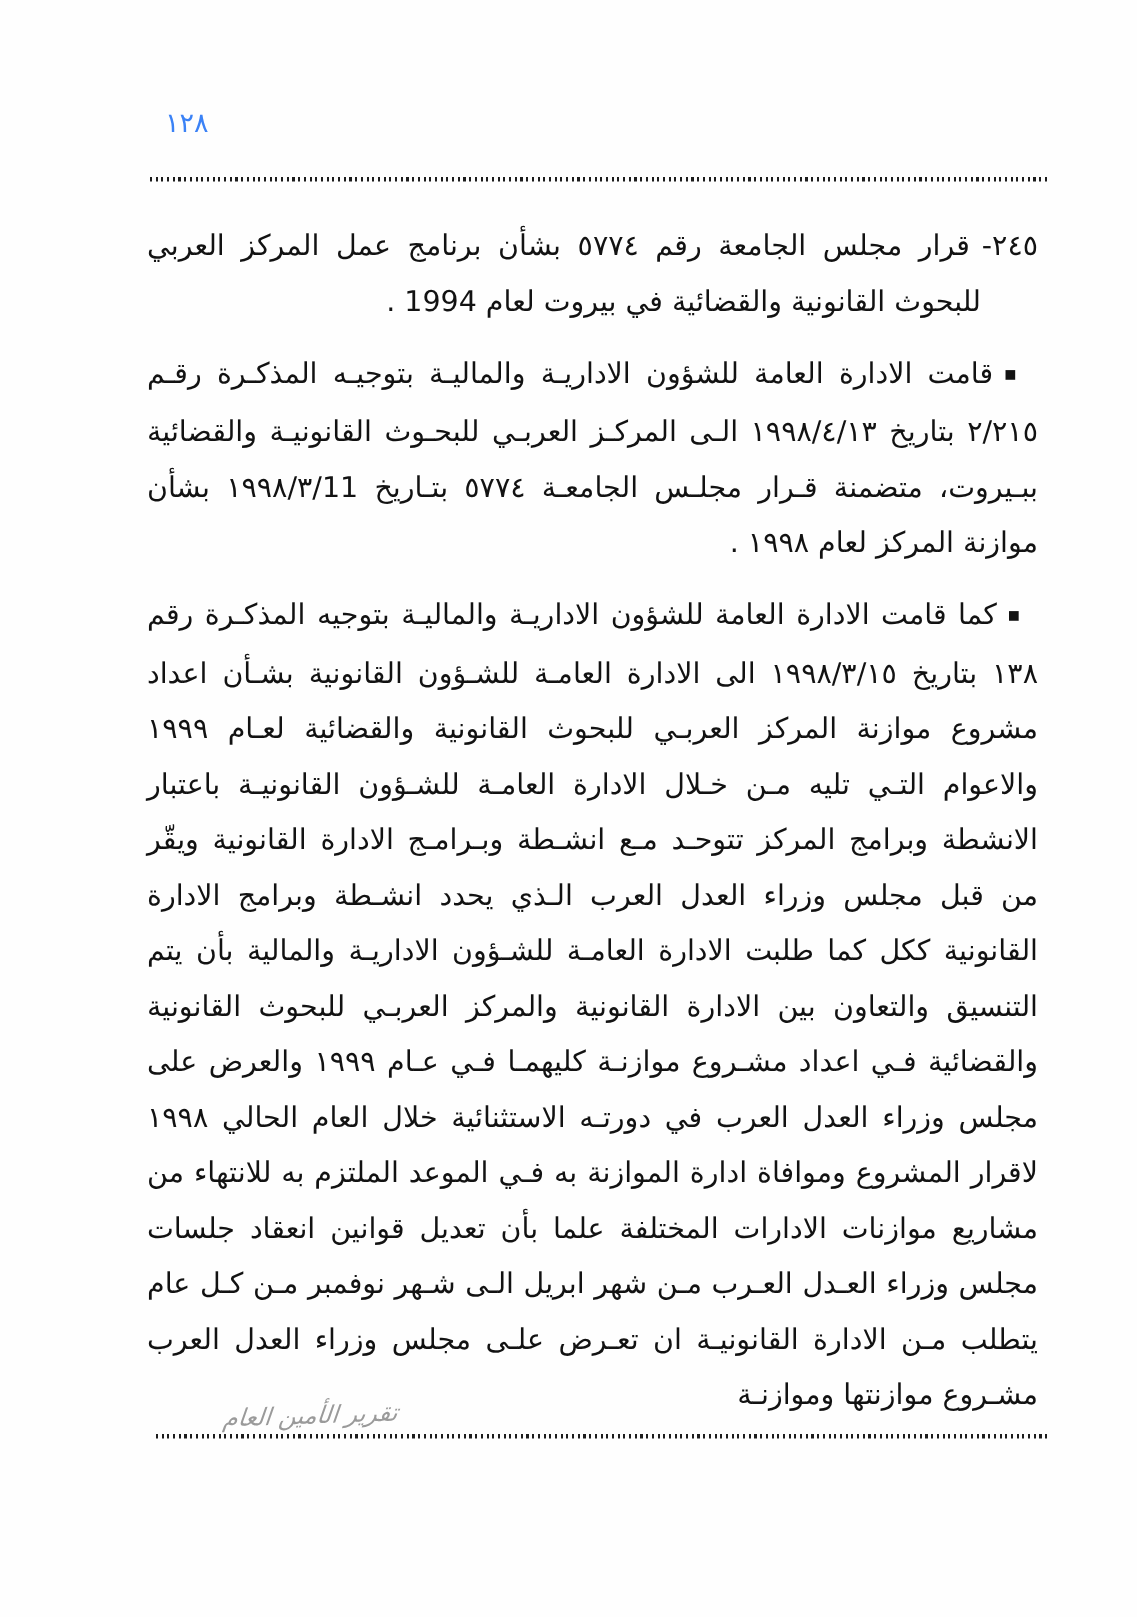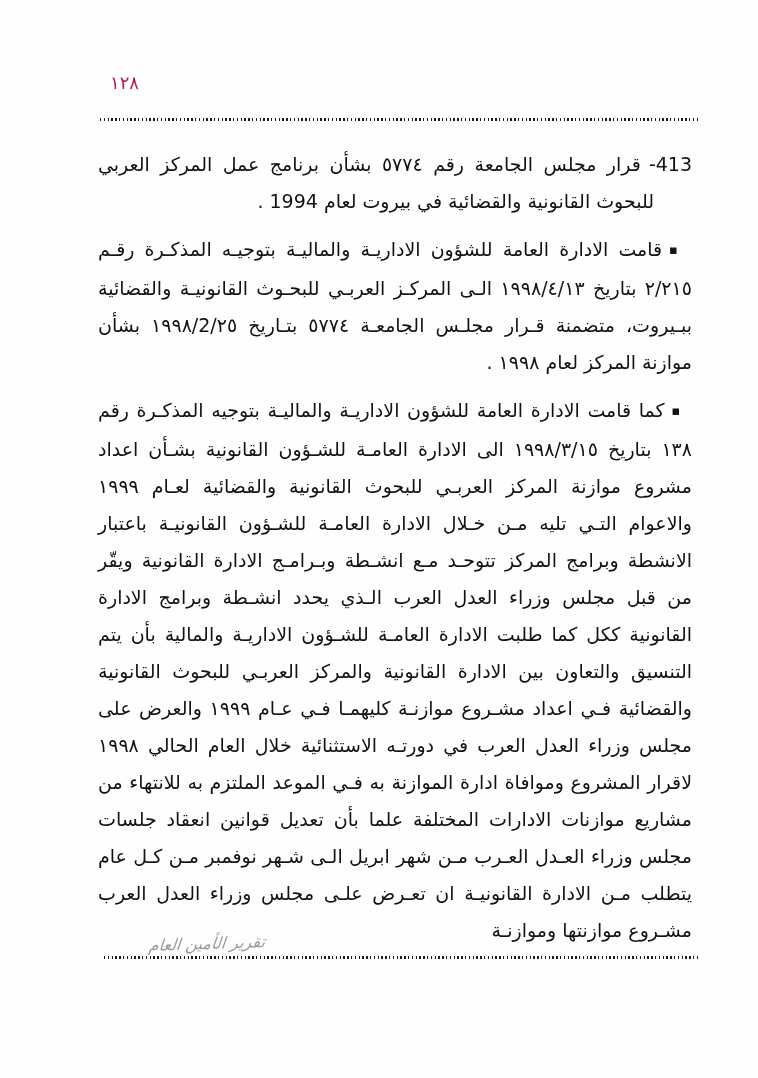--- a/index.html
+++ b/index.html
@@ -15,21 +15,21 @@
     overflow: hidden;
     font-family: "DejaVu Sans", sans-serif;
     color: #121212;
   }
   .page-number {
     position: absolute;
     top: 72px;
     left: 110px;
     font-size: 18px;
     letter-spacing: 1px;
-    color: #be185d;
+    color: #3b82f6;
   }
   .rule {
     position: absolute;
     height: 3px;
     background: repeating-linear-gradient(to right,
       #1c1c1c 0, #1c1c1c 1.4px,
       transparent 1.4px, transparent 3.8px);
   }
   .rule-top {
     top: 118px;
@@ -90,25 +90,25 @@
 
 <div class="page">
 
   <div class="page-number">١٢٨</div>
 
   <div class="rule rule-top"></div>
 
   <div class="content">
 
     <p class="entry">
-      <span class="entry-number">413-</span><span>قرار مجلس الجامعة رقم ٥٧٧٤ بشأن برنامج عمل المركز العربي للبحوث القانونية والقضائية في بيروت لعام 1994 .</span>
+      <span class="entry-number">٢٤٥-</span><span>قرار مجلس الجامعة رقم ٥٧٧٤ بشأن برنامج عمل المركز العربي للبحوث القانونية والقضائية في بيروت لعام 1994 .</span>
     </p>
 
     <p class="bullet-item">
-      <span class="marker">▪</span><span>قامت الادارة العامة للشؤون الاداريـة والماليـة بتوجيـه المذكـرة رقـم ٢/٢١٥ بتاريخ ١٩٩٨/٤/١٣ الـى المركـز العربـي للبحـوث القانونيـة والقضائية ببـيروت، متضمنة قـرار مجلـس الجامعـة ٥٧٧٤ بتـاريخ ١٩٩٨/2/٢٥ بشأن موازنة المركز لعام ١٩٩٨ .</span>
+      <span class="marker">▪</span><span>قامت الادارة العامة للشؤون الاداريـة والماليـة بتوجيـه المذكـرة رقـم ٢/٢١٥ بتاريخ ١٩٩٨/٤/١٣ الـى المركـز العربـي للبحـوث القانونيـة والقضائية ببـيروت، متضمنة قـرار مجلـس الجامعـة ٥٧٧٤ بتـاريخ ١٩٩٨/٣/11 بشأن موازنة المركز لعام ١٩٩٨ .</span>
     </p>
 
     <p class="bullet-item">
       <span class="marker">▪</span><span>كما قامت الادارة العامة للشؤون الاداريـة والماليـة بتوجيه المذكـرة رقم ١٣٨ بتاريخ ١٩٩٨/٣/١٥ الى الادارة العامـة للشـؤون القانونية بشـأن اعداد مشروع موازنة المركز العربـي للبحوث القانونية والقضائية لعـام ١٩٩٩ والاعوام التـي تليه مـن خـلال الادارة العامـة للشـؤون القانونيـة باعتبار الانشطة وبرامج المركز تتوحـد مـع انشـطة وبـرامـج الادارة القانونية ويقّر من قبل مجلس وزراء العدل العرب الـذي يحدد انشـطة وبرامج الادارة القانونية ككل كما طلبت الادارة العامـة للشـؤون الاداريـة والمالية بأن يتم التنسيق والتعاون بين الادارة القانونية والمركز العربـي للبحوث القانونية والقضائية فـي اعداد مشـروع موازنـة كليهمـا فـي عـام ١٩٩٩ والعرض على مجلس وزراء العدل العرب في دورتـه الاستثنائية خلال العام الحالي ١٩٩٨ لاقرار المشروع وموافاة ادارة الموازنة به فـي الموعد الملتزم به للانتهاء من مشاريع موازنات الادارات المختلفة علما بأن تعديل قوانين انعقاد جلسات مجلس وزراء العـدل العـرب مـن شهر ابريل الـى شـهر نوفمبر مـن كـل عام يتطلب مـن الادارة القانونيـة ان تعـرض علـى مجلس وزراء العدل العرب مشـروع موازنتها وموازنـة</span>
     </p>
 
   </div>
 
   <div class="rule rule-bottom"></div>
 

